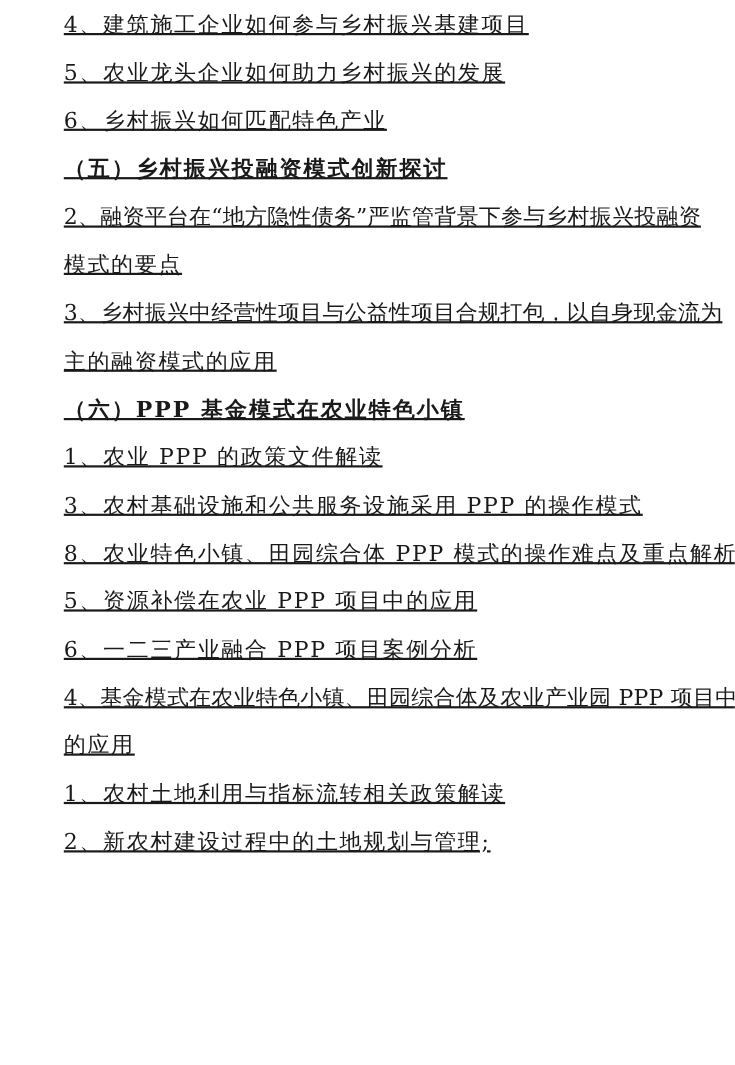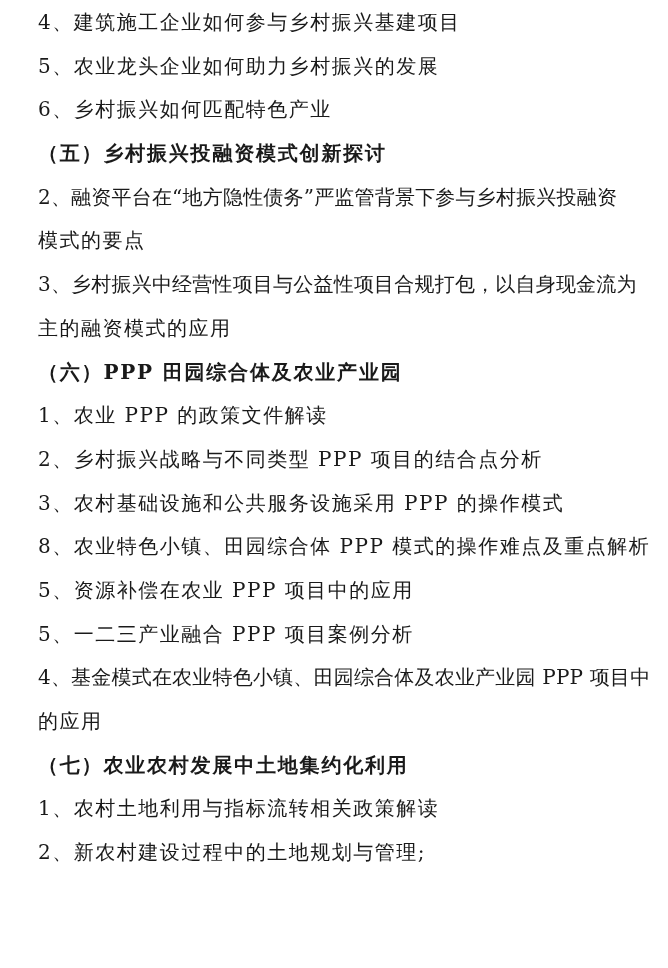--- a/index.html
+++ b/index.html
@@ -11,22 +11,23 @@
     width: 668px;
     height: 968px;
     overflow: hidden;
     font-family: "DejaVu Serif", "Liberation Serif", serif;
     color: #1a1a1a;
   }
   .doc-page {
     box-sizing: border-box;
     width: 668px;
     height: 968px;
-    padding: 1px 20px 0 38px;
+    padding: 1px 20px 0 58px;
     background: #ffffff;
+    text-decoration: underline;
   }
   .line {
     font-size: 20px;
     line-height: 43.7px;
     height: 43.7px;
     letter-spacing: 1.5px;
     white-space: nowrap;
     overflow: visible;
     font-weight: normal;
   }
@@ -44,25 +45,23 @@
 
 <div class="doc-page">
   <div class="line">4、建筑施工企业如何参与乡村振兴基建项目</div>
   <div class="line">5、农业龙头企业如何助力乡村振兴的发展</div>
   <div class="line">6、乡村振兴如何匹配特色产业</div>
   <div class="line heading">（五）乡村振兴投融资模式创新探讨</div>
   <div class="line fill">2、融资平台在“地方隐性债务”严监管背景下参与乡村振兴投融资</div>
   <div class="line">模式的要点</div>
   <div class="line fill">3、乡村振兴中经营性项目与公益性项目合规打包，以自身现金流为</div>
   <div class="line">主的融资模式的应用</div>
-  <div class="line heading">（六）PPP 田园综合体及农业产业园</div>
+  <div class="line heading">（六）PPP 基金模式在农业特色小镇</div>
   <div class="line">1、农业 PPP 的政策文件解读</div>
-  <div class="line">2、乡村振兴战略与不同类型 PPP 项目的结合点分析</div>
   <div class="line">3、农村基础设施和公共服务设施采用 PPP 的操作模式</div>
   <div class="line">8、农业特色小镇、田园综合体 PPP 模式的操作难点及重点解析</div>
   <div class="line">5、资源补偿在农业 PPP 项目中的应用</div>
-  <div class="line">5、一二三产业融合 PPP 项目案例分析</div>
+  <div class="line">6、一二三产业融合 PPP 项目案例分析</div>
   <div class="line fill">4、基金模式在农业特色小镇、田园综合体及农业产业园 PPP 项目中</div>
   <div class="line">的应用</div>
-  <div class="line heading">（七）农业农村发展中土地集约化利用</div>
   <div class="line">1、农村土地利用与指标流转相关政策解读</div>
   <div class="line">2、新农村建设过程中的土地规划与管理;</div>
 </div>
 
 </body></html>

